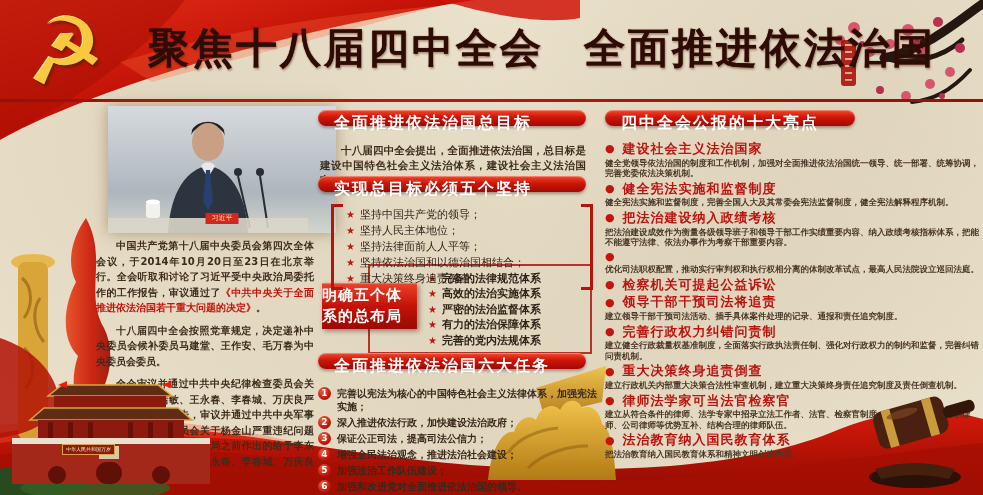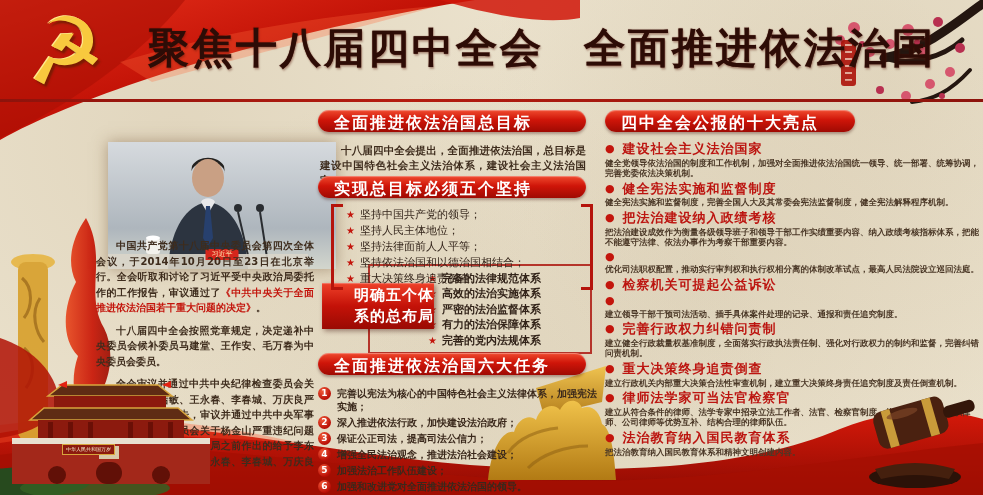--- a/index.html
+++ b/index.html
@@ -23,31 +23,31 @@
   .emblem{position:absolute;left:24px;top:6px;z-index:3;font-size:90px;line-height:1;
     color:#f8c93e;transform:rotate(-6deg);
     text-shadow:2px 3px 2px rgba(90,30,0,.65), -1px -1px 0 #ffe98c;}
   .seal{position:absolute;left:841px;top:40px;width:15px;height:46px;z-index:4;
     background:#ae120a;border-radius:3px;opacity:.9;
     background-image:repeating-linear-gradient(180deg, rgba(255,240,220,.65) 0 2px, transparent 2px 7px);
     background-size:7px 80%;background-repeat:no-repeat;background-position:4px 4px;}
   
   .photo{position:absolute;left:108px;top:106px;width:228px;height:127px;z-index:5;
     background:linear-gradient(180deg,#d6dade,#aeb6bd 68%,#d3d6cd);
-    box-shadow:0 0 14px rgba(120,90,60,.5);margin-top:36px;}
+    box-shadow:0 0 14px rgba(120,90,60,.5);}
   .nameplate{position:absolute;left:50%;bottom:9px;transform:translateX(-50%);z-index:6;
     background:#d6261c;color:#ffe9b0;font-size:7px;line-height:9px;padding:1px 6px;}
   .left-text{position:absolute;left:96px;top:238px;width:218px;z-index:6;
     font-size:10px;line-height:1.55;color:#3e2c1d;font-weight:600;text-align:justify;}
   .left-text p{margin:0 0 7px;text-indent:2em;}
   .red{color:#c3150c;}
   .plaque{position:absolute;left:62px;top:444px;z-index:8;background:#8c1a0e;
     color:#f5e9c8;font-size:5px;line-height:7px;padding:1px 3px;border:1px solid #d8a53c;}
   
-  .banner{position:absolute;height:22px;line-height:26px;border-radius:13px;z-index:6;
+  .banner{position:absolute;height:16px;line-height:26px;border-radius:8px;z-index:6;
     background:linear-gradient(180deg,#f04a2e,#cf1509 45%,#9f0a03);
     color:#fff;font-weight:800;font-size:16px;letter-spacing:2px;padding:0 16px;white-space:nowrap;
     box-shadow:0 2px 3px rgba(60,10,5,.35), inset 0 1px 1px rgba(255,255,255,.35);}
   .b1{left:318px;top:110px;width:236px;}
   .b2{left:318px;top:176px;width:236px;}
   .b3{left:318px;top:353px;width:236px;}
   .br{left:605px;top:110px;width:218px;}
   .goal-text{position:absolute;left:320px;top:143px;width:266px;margin:0;z-index:6;
     font-size:10.5px;line-height:1.45;color:#3e2c1d;font-weight:600;text-indent:2em;text-align:justify;}
   
@@ -55,23 +55,23 @@
   .adherences::before,.adherences::after{content:"";position:absolute;top:0;bottom:0;width:9px;}
   .adherences::before{left:0;border:3px solid #b5140c;border-right:none;}
   .adherences::after{right:0;border:3px solid #b5140c;border-left:none;}
   .adh-row{font-size:11px;font-weight:400;color:#33241a;line-height:1.45;white-space:nowrap;}
   .star{color:#c3150c;margin-right:5px;font-size:10px;}
   
   .systems-box{position:absolute;left:368px;top:264px;width:220px;height:86px;z-index:5;
     border:2px solid #b5342a;}
   .systems-list{margin:5px 0 0 58px;padding:0;list-style:none;
     font-size:11px;font-weight:700;color:#33241a;line-height:1.4;white-space:nowrap;}
-  .systems-label{position:absolute;left:-48px;top:17px;width:112px;height:46px;z-index:7;
+  .systems-label{position:absolute;left:-48px;top:17px;width:95px;height:46px;z-index:7;
     background:linear-gradient(180deg,#ef4129,#c41208 50%,#9a0a03);
-    color:#fff;font-size:15px;font-weight:800;text-align:right;letter-spacing:1px;
+    color:#fff;font-size:15px;font-weight:800;text-align:left;letter-spacing:1px;
     display:flex;flex-direction:column;justify-content:center;line-height:1.4;
     box-shadow:2px 2px 5px rgba(60,10,5,.45), inset 0 1px 1px rgba(255,255,255,.3);}
   
   .tasks{position:absolute;left:318px;top:387px;width:282px;margin:0;padding:0;list-style:none;z-index:6;}
   .tasks li{display:flex;align-items:flex-start;margin-bottom:3px;
     font-size:10px;font-weight:700;color:#3a281b;line-height:1.3;}
   .tasknum{flex:0 0 13px;height:13px;border-radius:50%;margin:0 6px 0 0;
     background:radial-gradient(circle at 35% 30%,#f25b3a,#b90f06 70%);
     color:#fff;font-size:9px;line-height:13px;text-align:center;font-weight:700;}
   
@@ -261,20 +261,21 @@
     </div>
     <div class="hl">
       <div class="hl-title">
           <span class="hl-dot">●</span>
           <span>检察机关可提起公益诉讼</span>
         </div>
     </div>
     <div class="hl">
       <div class="hl-title">
           <span class="hl-dot">●</span>
+          <span>领导干部干预司法将追责</span>
         </div>
       <p class="hl-desc">建立领导干部干预司法活动、插手具体案件处理的记录、通报和责任追究制度。</p>
     </div>
     <div class="hl">
       <div class="hl-title">
           <span class="hl-dot">●</span>
           <span>完善行政权力纠错问责制</span>
         </div>
       <p class="hl-desc">建立健全行政裁量权基准制度，全面落实行政执法责任制、强化对行政权力的制约和监督，完善纠错问责机制。</p>
     </div>

